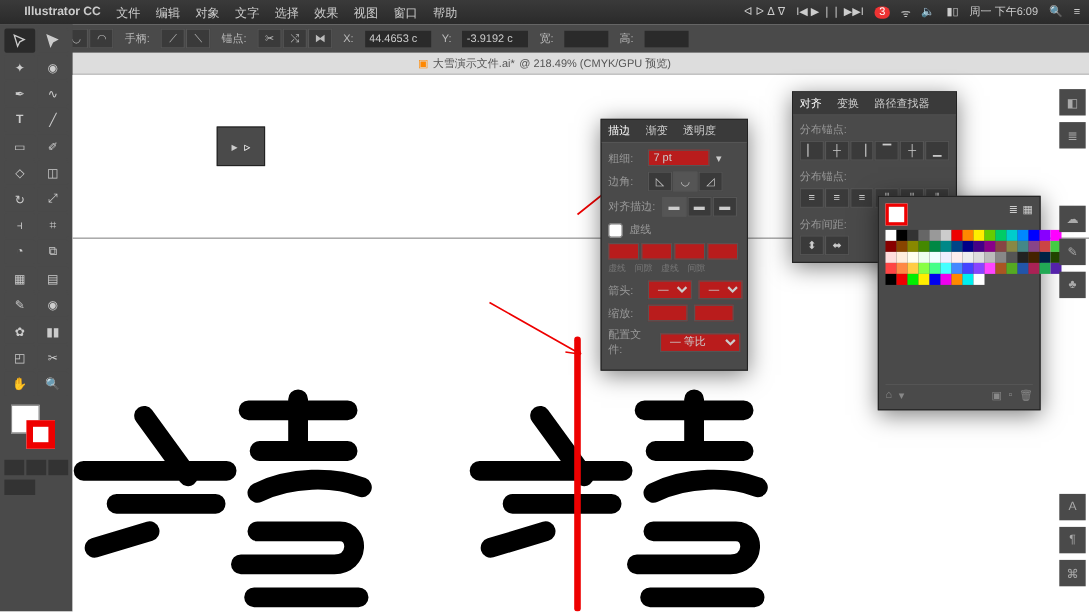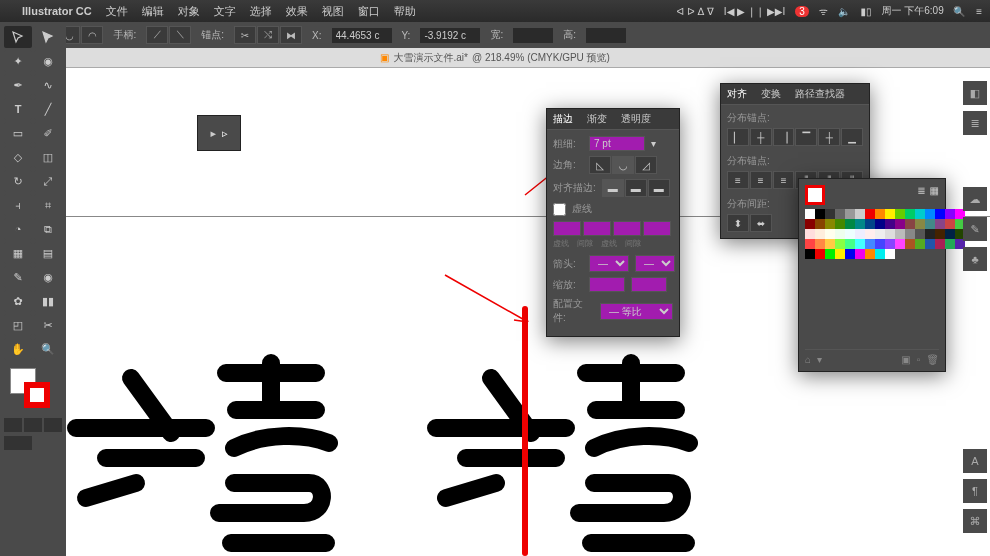--- a/index.html
+++ b/index.html
@@ -24,21 +24,21 @@
 .fill-sq{position:absolute;width:26px;height:26px;background:#fff;border:1px solid #888;left:6px;top:2px}
 .stroke-sq{position:absolute;width:26px;height:26px;background:#fff;border:6px solid #e00;left:20px;top:16px}
 .mode-row{grid-column:1/3;display:flex;gap:2px;margin-top:2px}
 .mode-row div{width:18px;height:14px;background:#333}
 .float-panel{position:absolute;background:#4a4a4a;color:#ccc;border:1px solid #222;font-size:10px;box-shadow:0 4px 20px rgba(0,0,0,.5)}
 .float-panel .hdr{background:#3a3a3a;padding:3px 6px;display:flex;gap:14px;border-bottom:1px solid #555}
 .float-panel .hdr span{cursor:pointer}
 .float-panel .body{padding:6px}
 .float-panel .row{display:flex;align-items:center;gap:6px;margin-bottom:5px}
 .float-panel .row label{color:#999;min-width:30px}
-.float-panel input,.float-panel select{background:#a21caf;border:1px solid #555;color:#ccc;padding:1px 4px;font-size:10px;width:56px}
+.float-panel input,.float-panel select{background:#b91c1c;border:1px solid #555;color:#ccc;padding:1px 4px;font-size:10px;width:56px}
 .btn-grp{display:flex;gap:1px}
 .btn-grp .b{width:22px;height:18px;background:#3a3a3a;border:1px solid #555;display:flex;align-items:center;justify-content:center}
 .btn-grp .b.sel{background:#555}
 .dash-row{display:flex;gap:2px}
 .dash-row input{width:28px}
 .mini-float{position:absolute;top:115px;left:197px;width:44px;height:36px;background:#4a4a4a;border:1px solid #222;display:flex;align-items:center;justify-content:center;gap:6px}
 .mini-float span{color:#ccc;font-size:11px}
 .swatches{display:grid;grid-template-columns:repeat(16,10px);gap:0}
 .swatches div{width:10px;height:10px}
 .arrow-red{position:absolute;stroke:#e00;stroke-width:1.5;fill:none}

